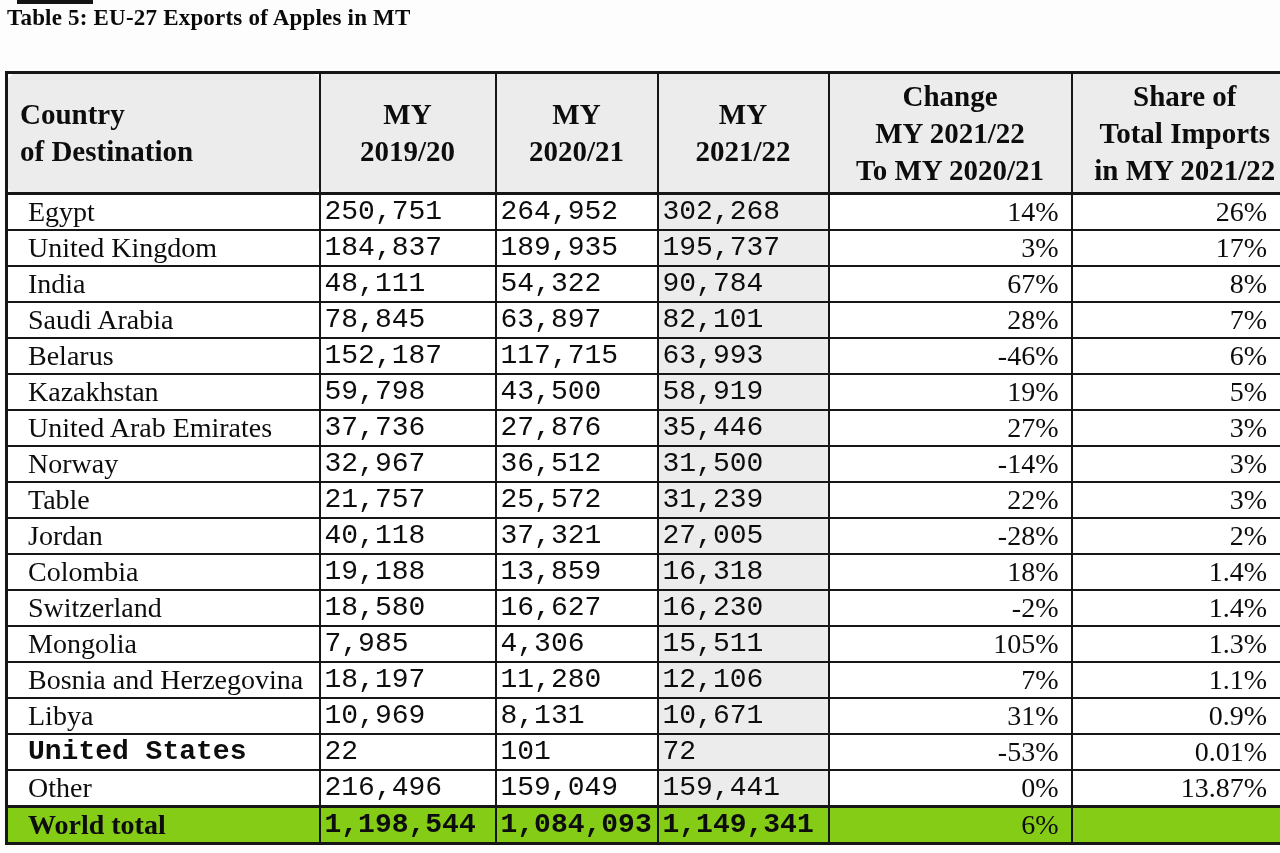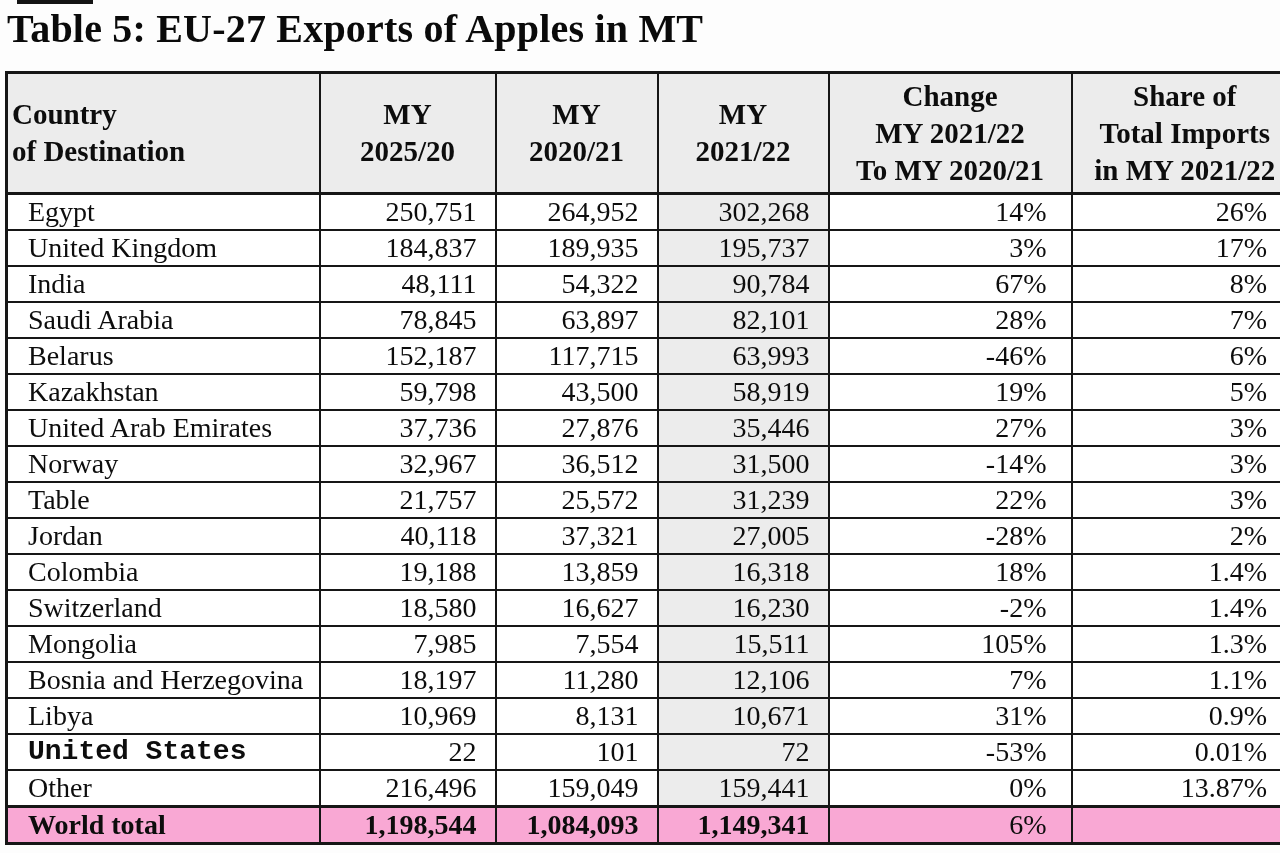--- a/index.html
+++ b/index.html
@@ -17,21 +17,21 @@
     left: 17px;
     top: 0;
     width: 76px;
     height: 4px;
     background: #141414;
   }
   .page-title {
     position: absolute;
     left: 7px;
     top: 5px;
-    font-size: 40px;
+    font-size: 23px;
     font-weight: bold;
     color: #0a0a0a;
     letter-spacing: 0.2px;
     white-space: nowrap;
   }
   table.data-table {
     position: absolute;
     left: 5px;
     top: 71px;
     width: 1292px;
@@ -48,38 +48,38 @@
     background: #ececec;
     font-weight: bold;
     font-size: 29px;
     line-height: 37px;
     height: 114px;
     vertical-align: middle;
     text-align: center;
     padding: 2px 3px;
     border-bottom-width: 3px;
   }
-  .data-table thead th.left { text-align: left; padding-left: 4px; }
+  .data-table thead th.left { text-align: left; padding-left: 12px; border-radius: 11px; }
   .data-table tbody td {
     font-size: 28px;
     height: 34px;
     line-height: 34px;
     vertical-align: middle;
     padding: 0 4px;
     white-space: nowrap;
     background: #ffffff;
   }
   .data-table tbody td.name { text-align: left; padding-left: 20px; }
-  .data-table tbody td.num  { text-align: right; padding-right: 18px; }
+  .data-table tbody td.num  { text-align: left; padding-right: 18px; font-family: Liberation Mono, monospace; }
   .data-table tbody td.shade { background: #ececec; margin-left: 19px; }
-  .data-table tbody td.chg  { text-align: right; padding-right: 24px; }
+  .data-table tbody td.chg  { text-align: right; padding-right: 12px; }
   .data-table tbody td.shr  { text-align: right; padding-right: 30px; }
   .data-table tbody tr.bold-name td.name { font-weight: bold; font-family: Liberation Mono, monospace; }
   .data-table tbody tr.total-row td {
-    background: #f9a8d4;
+    background: #84cc16;
     border-top-width: 3px;
   }
   .data-table tbody tr.total-row td.name,
   .data-table tbody tr.total-row td.num { font-weight: bold; }
 </style>
 </head>
 <body>
 
 <div class="top-strip"></div>
 
@@ -95,21 +95,21 @@
       <col style="width:227px">
   </colgroup>
   <thead>
     <tr>
       <th class="left">
         <div>Country</div>
         <div>of Destination</div>
       </th>
       <th>
         <div>MY</div>
-        <div>2025/20</div>
+        <div>2019/20</div>
       </th>
       <th>
         <div>MY</div>
         <div>2020/21</div>
       </th>
       <th>
         <div>MY</div>
         <div>2021/22</div>
       </th>
       <th>
@@ -217,21 +217,21 @@
       <td class="name">Switzerland</td>
       <td class="num">18,580</td>
       <td class="num">16,627</td>
       <td class="num shade">16,230</td>
       <td class="chg">-2%</td>
       <td class="shr">1.4%</td>
     </tr>
     <tr>
       <td class="name">Mongolia</td>
       <td class="num">7,985</td>
-      <td class="num">7,554</td>
+      <td class="num">4,306</td>
       <td class="num shade">15,511</td>
       <td class="chg">105%</td>
       <td class="shr">1.3%</td>
     </tr>
     <tr>
       <td class="name">Bosnia and Herzegovina</td>
       <td class="num">18,197</td>
       <td class="num">11,280</td>
       <td class="num shade">12,106</td>
       <td class="chg">7%</td>

